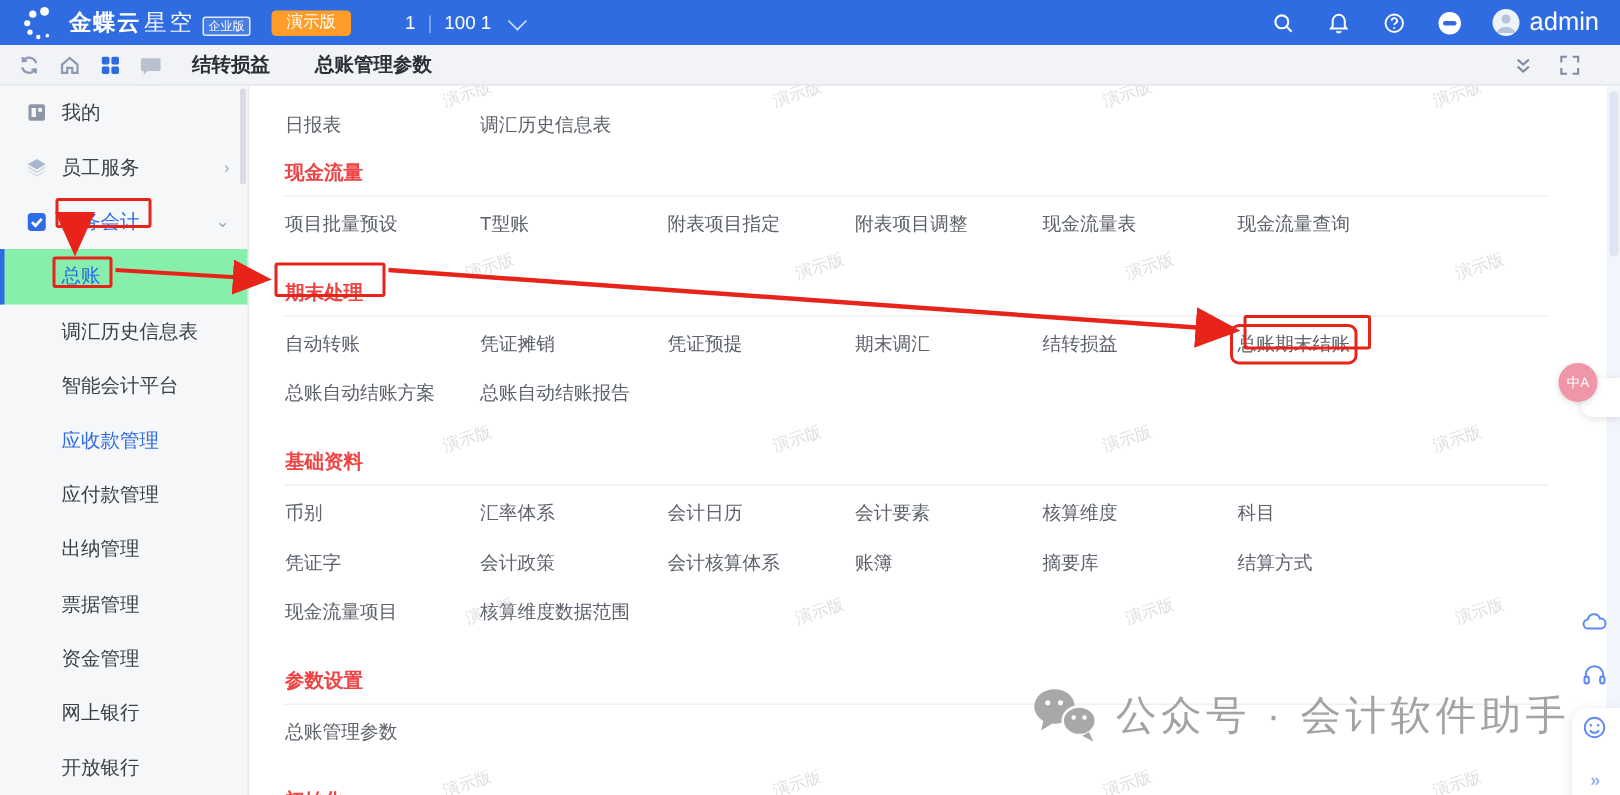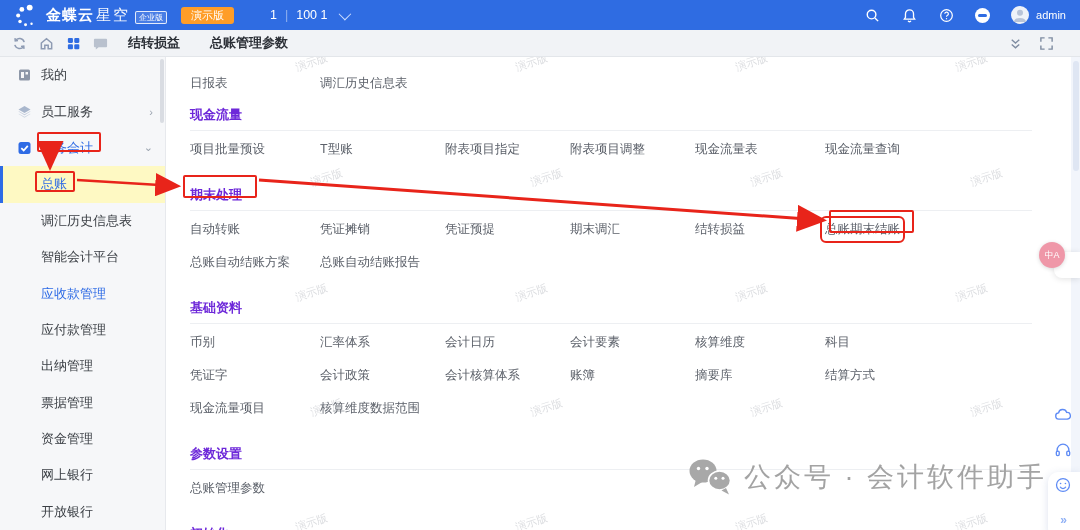--- a/index.html
+++ b/index.html
@@ -22,50 +22,50 @@
   .chev-down-sm { width:9px; height:9px; border-right:1.5px solid #cfe0ff; border-bottom:1.5px solid #cfe0ff;
                   transform:rotate(45deg) translateY(-2px); margin-left:4px; }
   .header-right { margin-left:auto; display:flex; align-items:center; gap:21px; }
   .hicon { width:16px; height:16px; display:inline-flex; align-items:center; justify-content:center; cursor:pointer; }
   .hicon svg { width:15px; height:15px; }
   .status-dot { width:15px; height:15px; background:#fff; border-radius:50%; position:relative; }
   .status-dot::after { content:""; position:absolute; left:3px; top:6px; width:9px; height:3px;
                        border-radius:2px; background:#2f6ce2; }
   .avatar { width:18px; height:18px; border-radius:50%; background:#eef2f9; display:flex;
             align-items:center; justify-content:center; overflow:hidden; }
-  .user-name { font-size:11px; margin-left:-14px; }
+  .user-name { font-size:17px; margin-left:-14px; }
 
   
   .tabbar { position:absolute; left:0; top:30px; width:1080px; height:27px; background:#f1f3f6;
             border-bottom:1px solid #e3e6ea; display:flex; align-items:center; padding:0 12px; z-index:29; }
   .tb-icons { display:flex; align-items:center; gap:12px; margin-right:20px; }
   .tb-icon { width:15px; height:15px; cursor:pointer; display:inline-flex; }
   .tabs { display:flex; align-items:center; gap:30px; }
   .tab { font-size:13px; font-weight:bold; color:#2b2f36; cursor:pointer; white-space:nowrap; }
   .tabbar-right { margin-left:auto; display:flex; align-items:center; gap:16px; padding-right:14px; }
 
   
   .sidebar { position:absolute; left:0; top:57px; width:166px; height:473px; background:#f6f7f9;
              border-right:1px solid #e7e9ed; z-index:5; }
   .sb-item { position:relative; height:36.4px; display:flex; align-items:center; padding-left:41px;
              font-size:13px; color:#3c4046; cursor:pointer; }
-  .sb-item.selected { background:#fef9c3; color:#2e6be5; }
+  .sb-item.selected { background:#86efac; color:#2e6be5; }
   .sb-item.selected::before { content:""; position:absolute; left:0; top:0; bottom:0; width:3px; background:#2e6be5; }
   .sb-item.accent { color:#2e6be5; }
   .sb-icon { position:absolute; left:17px; top:50%; transform:translateY(-50%); width:15px; height:15px; display:inline-flex; }
   .sb-chev { position:absolute; right:12px; color:#9aa3af; font-size:11px; }
   .sb-scrollthumb { position:absolute; right:1px; top:2px; width:4px; height:64px; border-radius:2px; background:#d9dce2; }
 
   
   .main { position:absolute; left:166px; top:57px; width:906px; height:473px; background:#fff;
           padding:12px 40px 0 24px; overflow:hidden; }
   .m-row { display:grid; grid-template-columns:130px 125px 125px 125px 130px auto; align-items:center; height:33px; }
   .m-row.first { height:29px; }
   .m-item { font-size:12.5px; color:#5c616a; cursor:pointer; white-space:nowrap; justify-self:start; }
-  .m-title { font-size:13px; font-weight:bold; color:#6d28d9; margin-top:20px; height:18px; display:flex; align-items:center; width:max-content; }
+  .m-title { font-size:13px; font-weight:bold; color:#ef4444; margin-top:20px; height:18px; display:flex; align-items:center; width:max-content; }
   .m-title.tight { margin-top:8px; }
   .m-divider { border-top:1px solid #edeff2; margin-top:6px; margin-bottom:2px; }
   .red-boxed { outline:2px solid #e8241a; outline-offset:3px; border-radius:1px; }
 
   
   .main-scroll { position:absolute; right:0; top:57px; width:9px; height:473px; background:#f2f5fb; z-index:6; }
   .main-scroll .thumb { position:absolute; left:1.5px; top:4px; width:6px; height:110px; border-radius:3px; background:#dfe6f3; }
   .red-box { position:absolute; border:2px solid #e8241a; border-radius:2px; z-index:40; pointer-events:none; }
   .arrows-svg { position:absolute; left:0; top:0; width:1080px; height:530px; z-index:39; pointer-events:none; }
 

